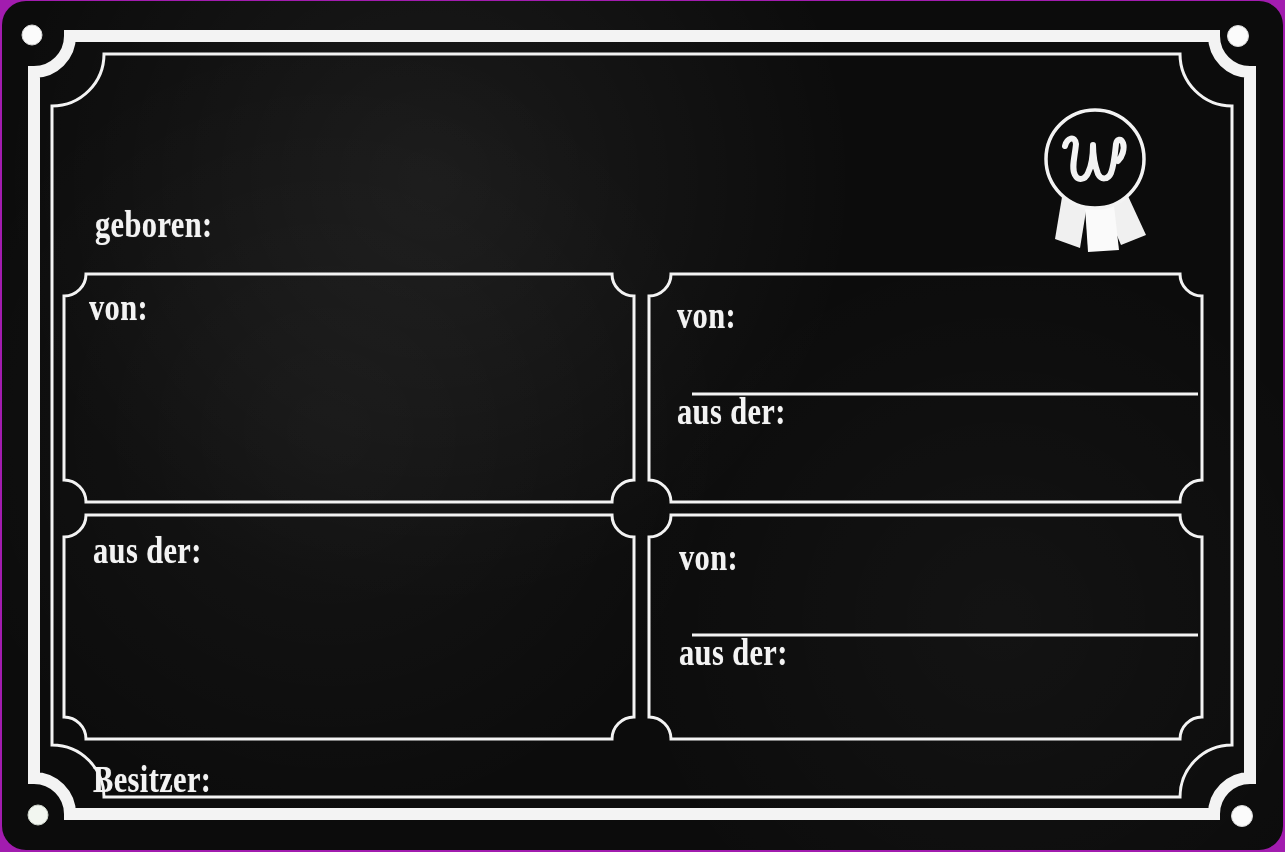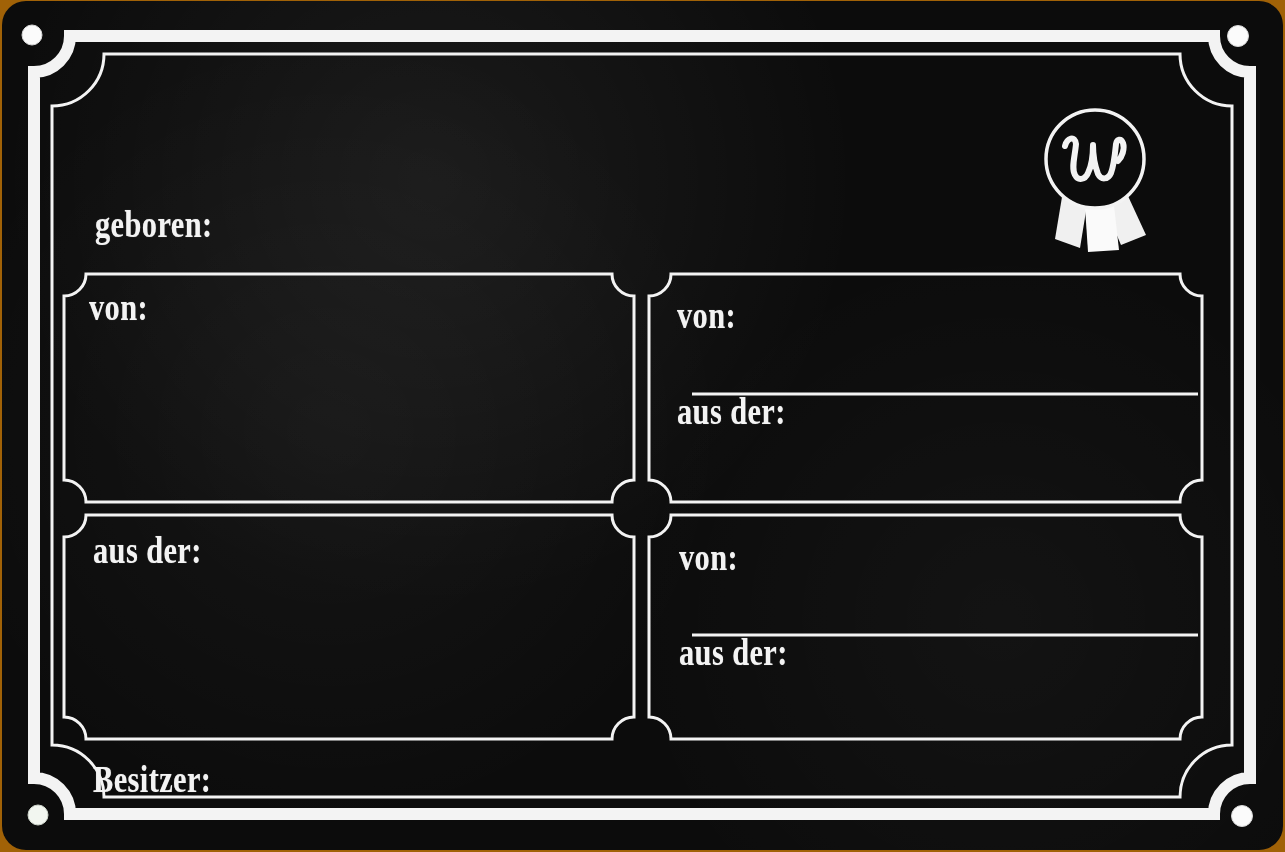--- a/index.html
+++ b/index.html
@@ -5,21 +5,21 @@
   html, body {
     margin: 0;
     padding: 0;
     background: #ffffff;
     font-family: "Liberation Sans", sans-serif;
   }
   .stage {
     position: relative;
     width: 1285px;
     height: 852px;
-    background: #a16207;
+    background: #a21caf;
     overflow: hidden;
   }
   .plate-svg {
     position: absolute;
     left: 0;
     top: 0;
     display: block;
   }
   .lbl {
     position: absolute;

